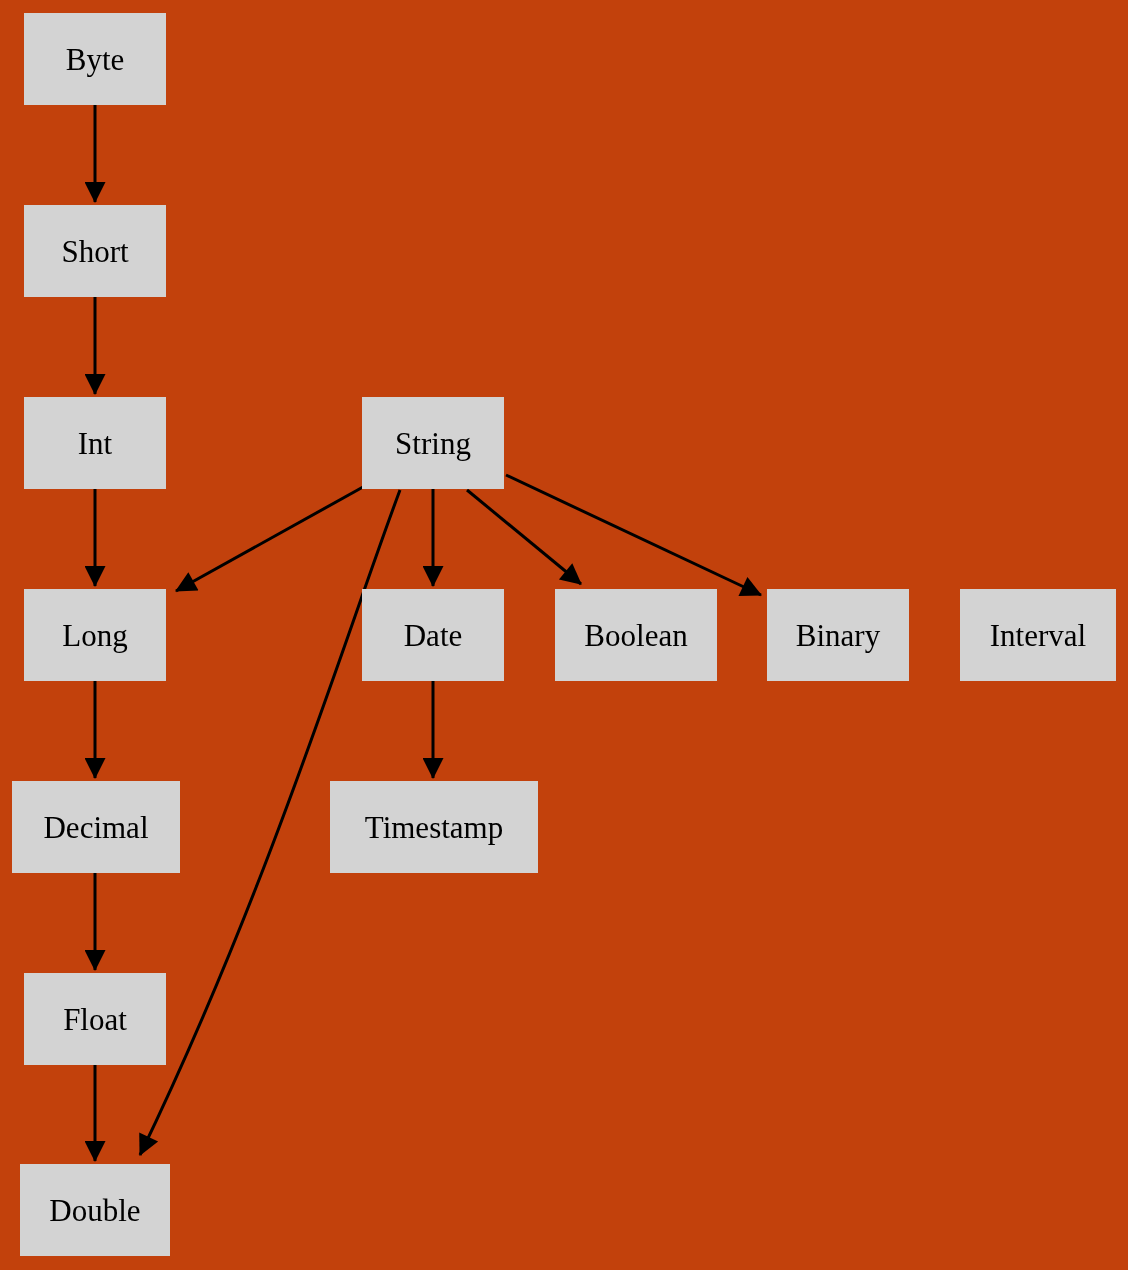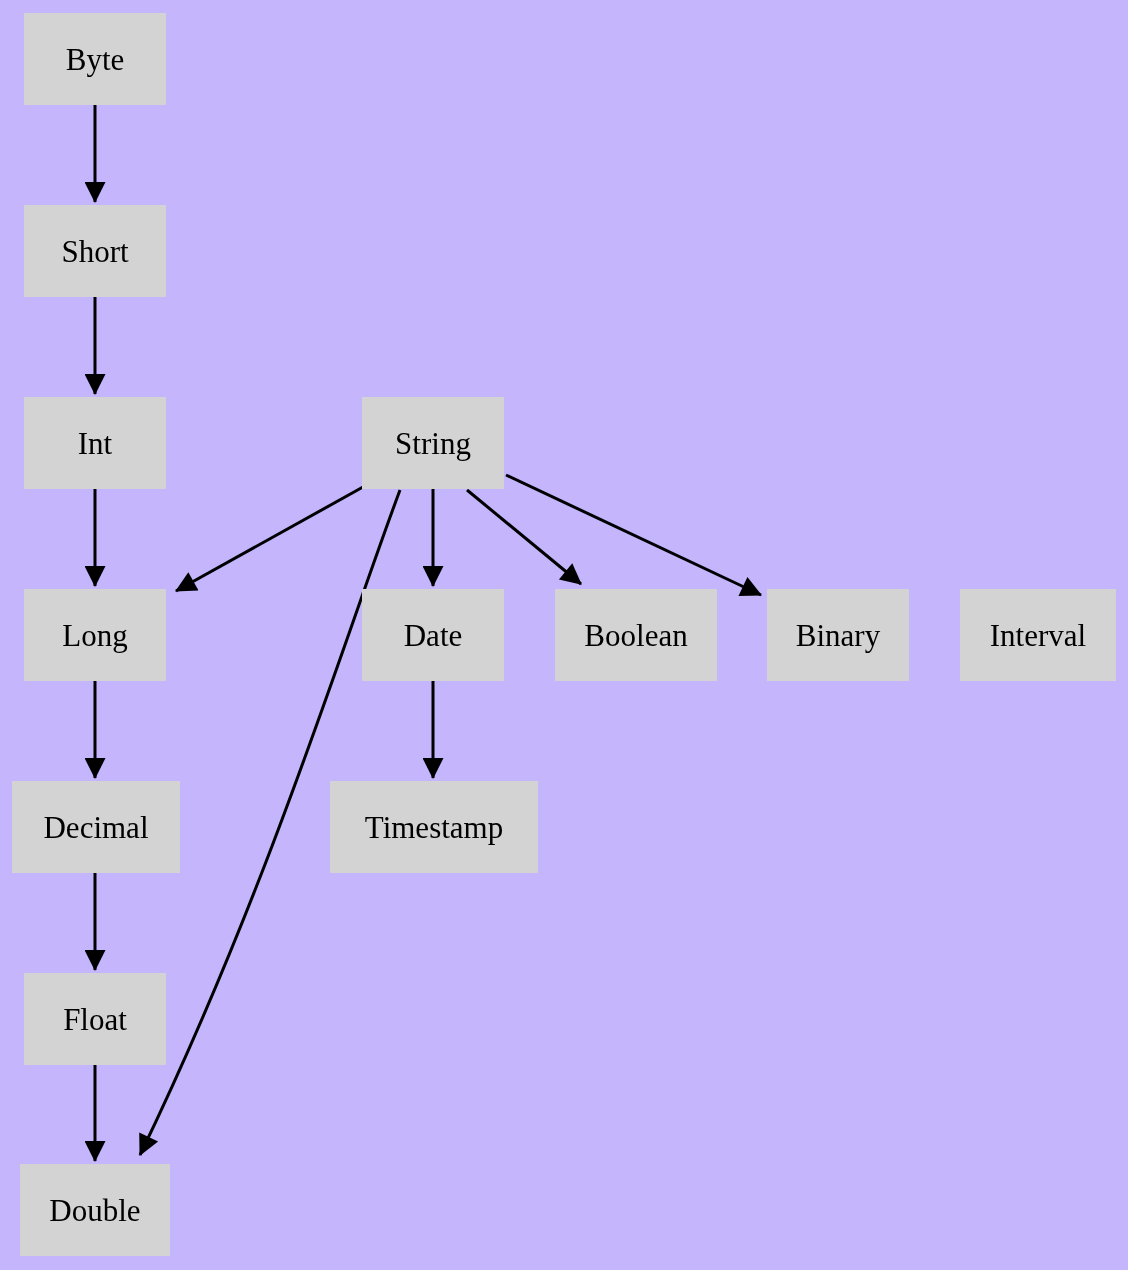--- a/index.html
+++ b/index.html
@@ -4,21 +4,21 @@
 <style>
   html, body {
     margin: 0;
     padding: 0;
     background: #ffffff;
   }
   .canvas {
     position: relative;
     width: 1128px;
     height: 1270px;
-    background: #c4b5fd;
+    background: #c2410c;
   }
   svg text {
     font-family: "Liberation Serif", "DejaVu Serif", serif;
     font-size: 31px;
     fill: #000000;
   }
   svg .edge {
     fill: none;
     stroke-width: 3px;
   }

